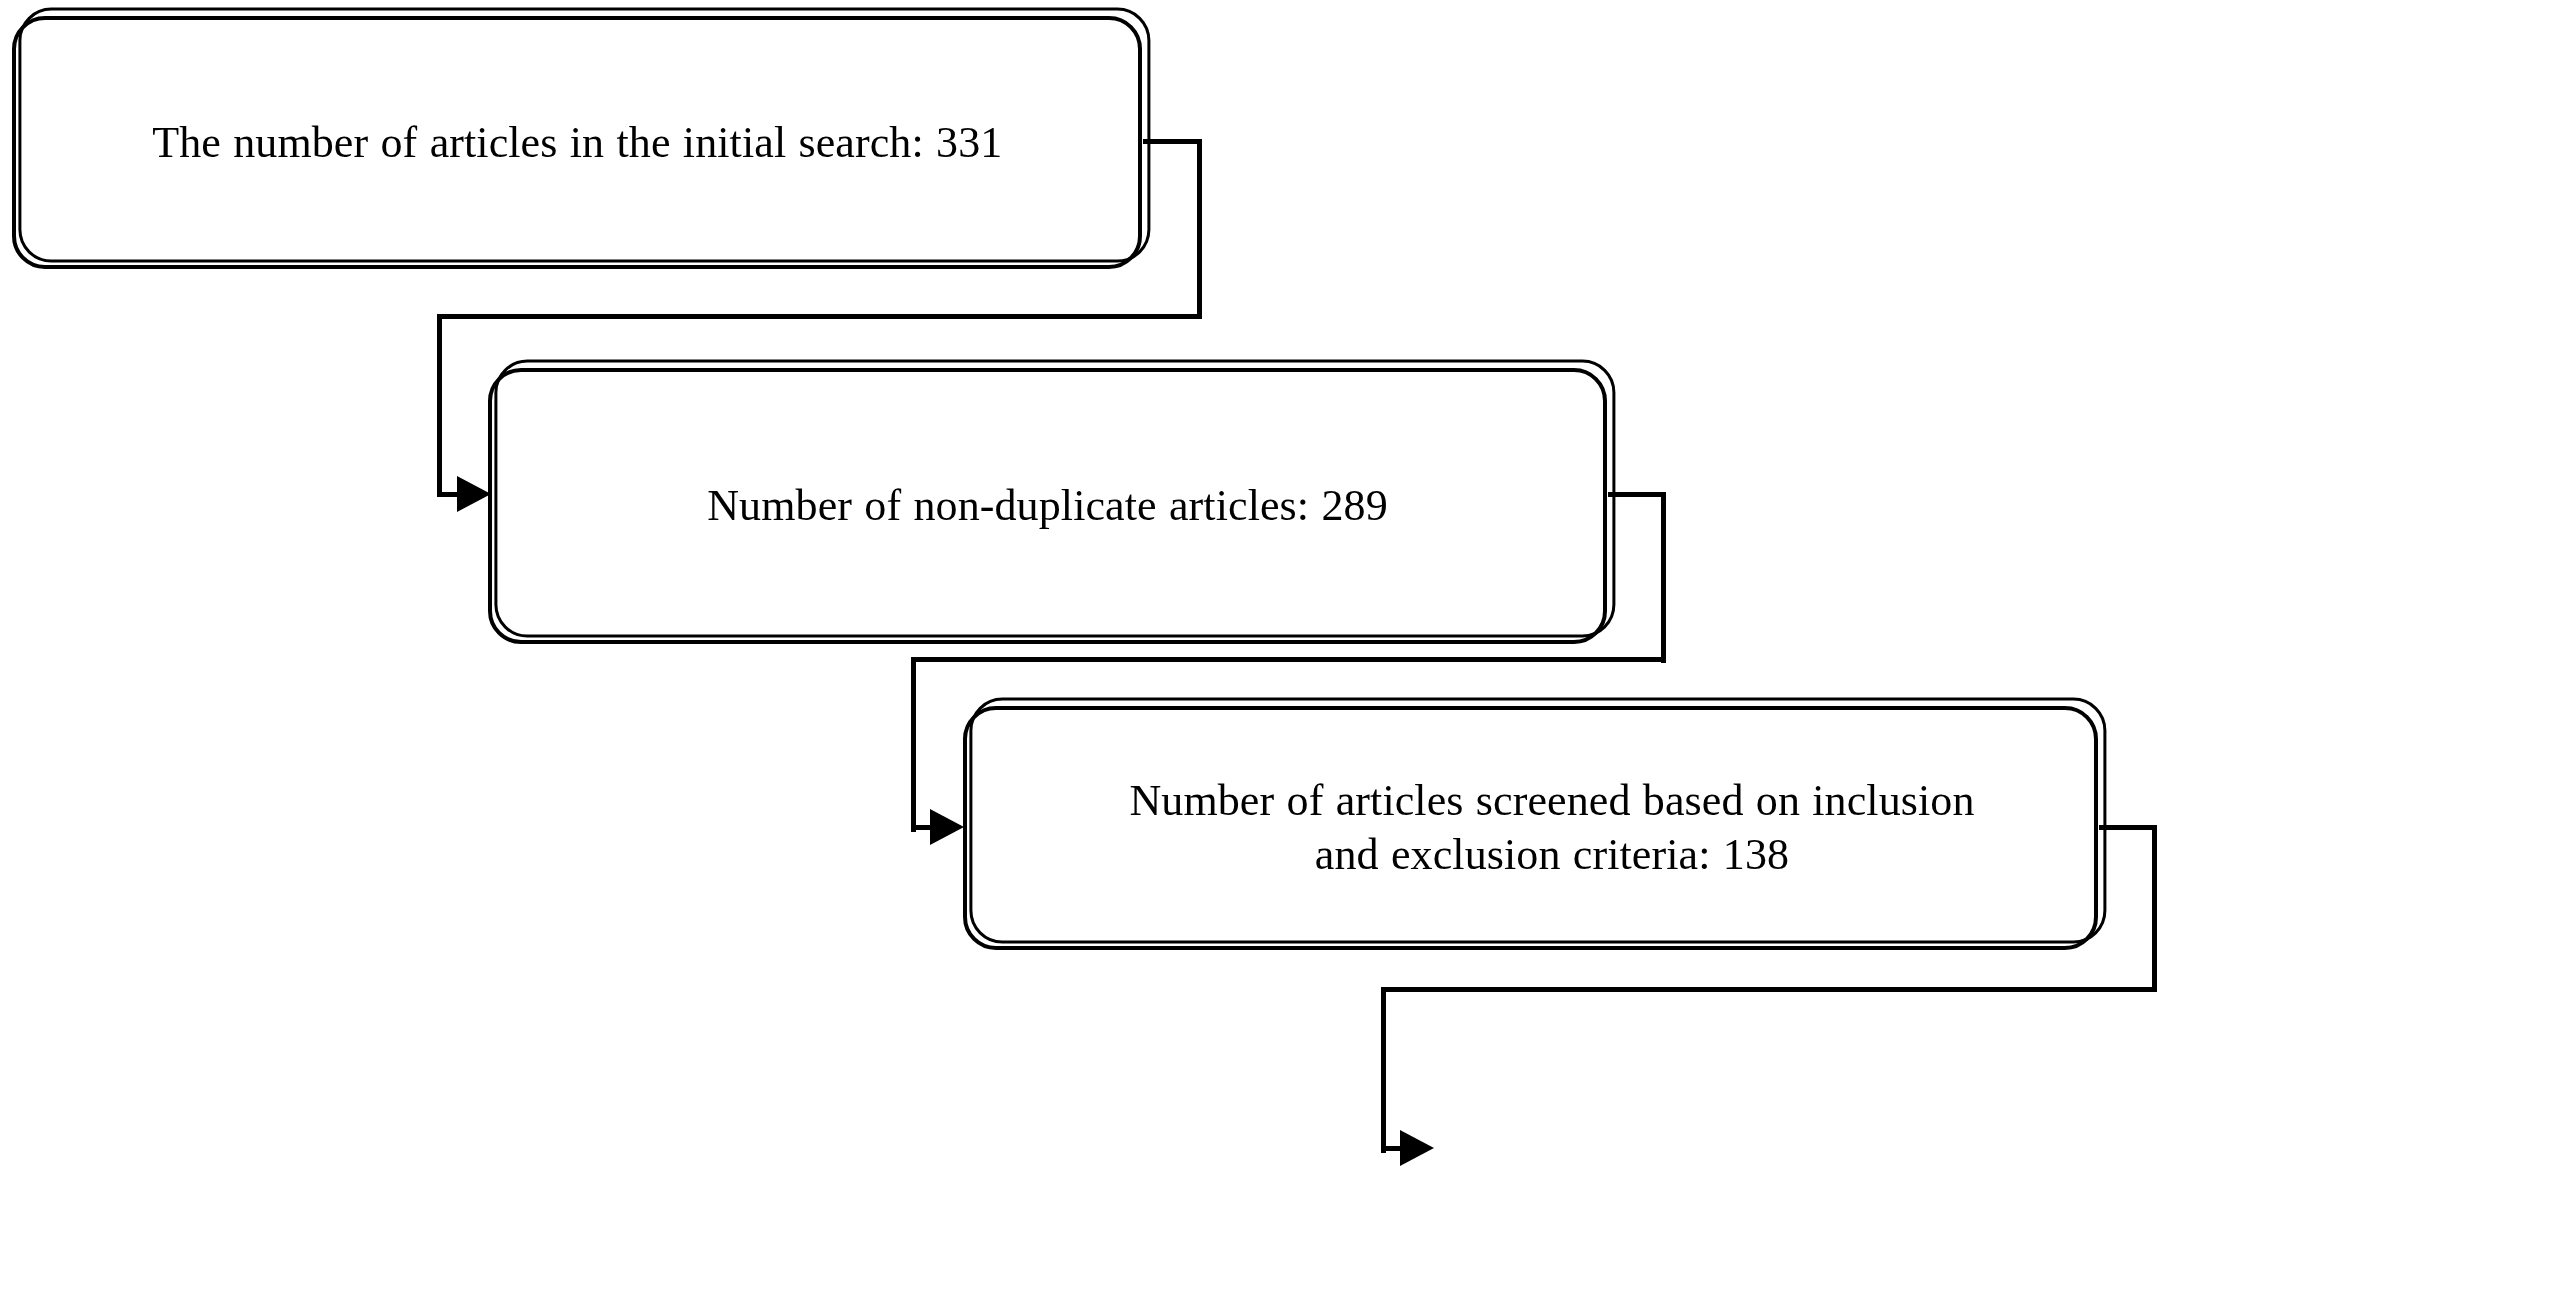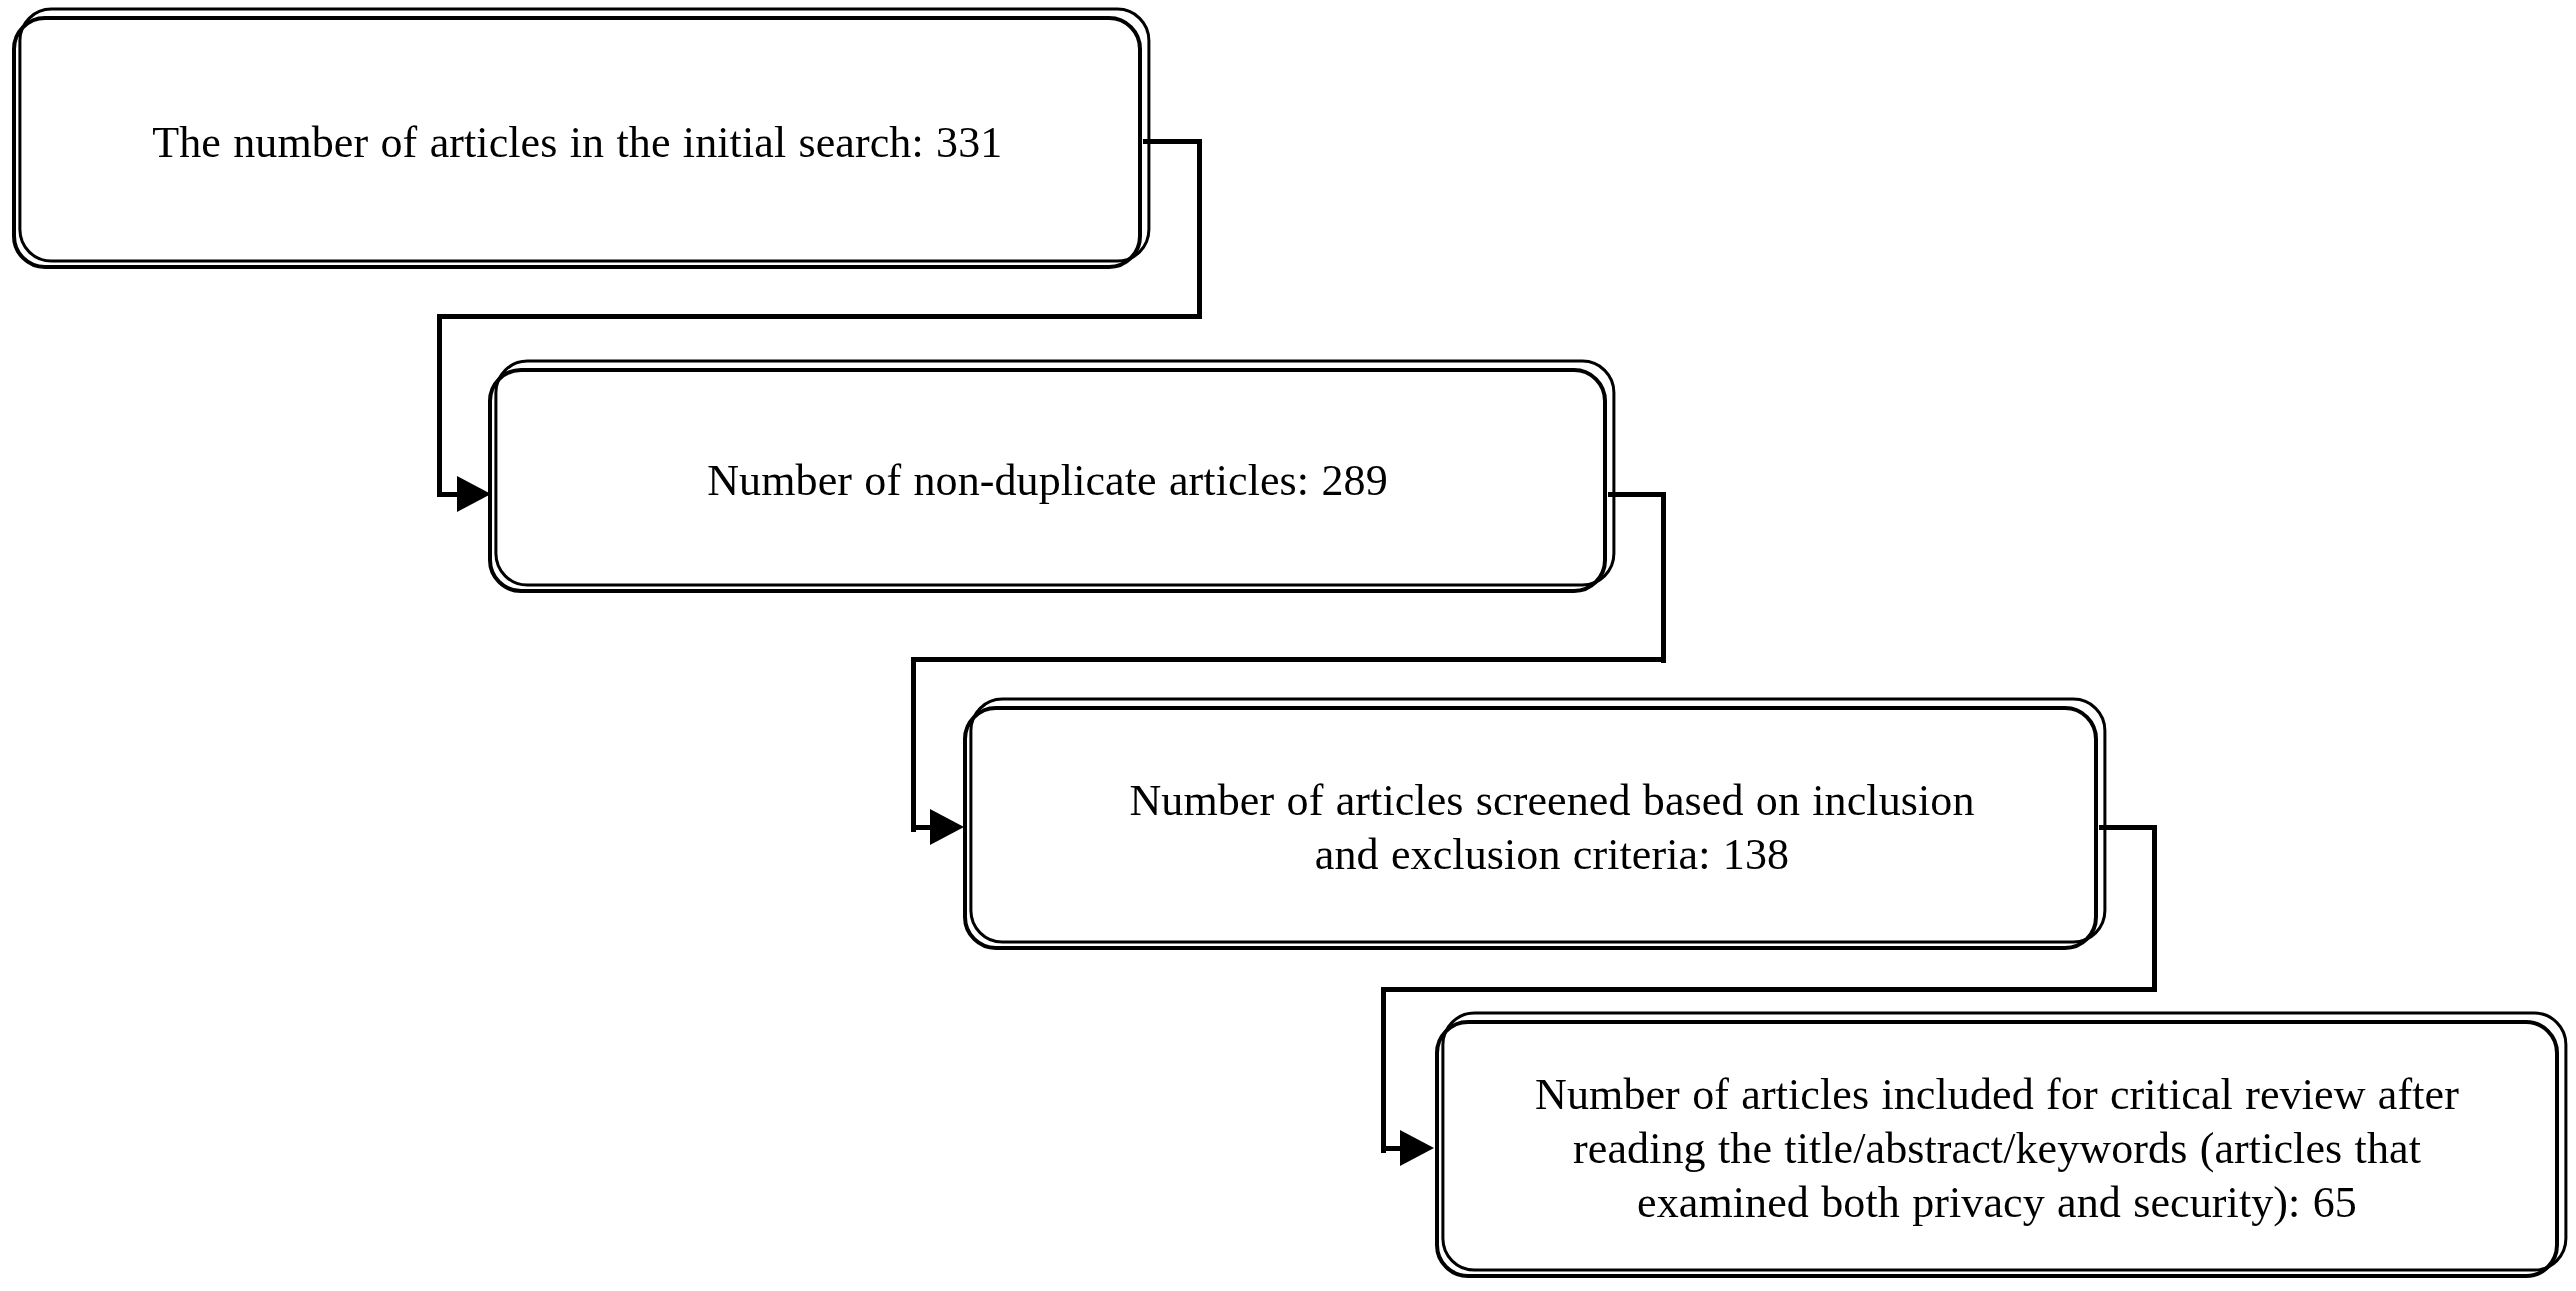--- a/index.html
+++ b/index.html
@@ -24,21 +24,21 @@
     font-size:44px;line-height:54px;letter-spacing:0.1px;word-spacing:1.2px;
   }
   .line{display:block;white-space:nowrap;}
   .seg{position:absolute;background:#000;}
   .arrow{
     position:absolute;width:0;height:0;
     border-top:18.4px solid transparent;border-bottom:18.4px solid transparent;
     border-left:34px solid #000;
   }
   .b1{left:12.3px;top:16px;width:1130px;height:253px;}
-  .b2{left:488px;top:368px;width:1119px;height:225px;}
+  .b2{left:488px;top:368px;width:1119px;height:276px;}
   .b3{left:963px;top:706px;width:1135px;height:244px;padding-left:43px;}
   .b4{left:1435px;top:1020px;width:1124px;height:258px;}
 </style>
 </head>
 <body>
 
 <div class="canvas">
 
   <div class="box b1">
     <div class="box-text">
@@ -52,27 +52,20 @@
     </div>
   </div>
 
   <div class="box b3">
     <div class="box-text">
       <span class="line">Number of articles screened based on inclusion</span>
       <span class="line">and exclusion criteria: 138</span>
     </div>
   </div>
 
-  <div class="box b4">
-    <div class="box-text">
-      <span class="line">Number of articles included for critical review after</span>
-      <span class="line">reading the title/abstract/keywords (articles that</span>
-      <span class="line">examined both privacy and security): 65</span>
-    </div>
-  </div>
 
   <div class="seg" style="left:1143px;top:139px;width:59px;height:4.9px"></div>
   <div class="seg" style="left:1197px;top:139px;width:4.9px;height:179px"></div>
   <div class="seg" style="left:437px;top:314px;width:765px;height:4.9px"></div>
   <div class="seg" style="left:437px;top:314px;width:4.9px;height:183px"></div>
   <div class="seg" style="left:437px;top:492px;width:24.5px;height:4.9px"></div>
   <div class="arrow" style="left:457px;top:476px"></div>
 
   <div class="seg" style="left:1608px;top:492px;width:58px;height:4.9px"></div>
   <div class="seg" style="left:1661px;top:492px;width:4.9px;height:171px"></div>

